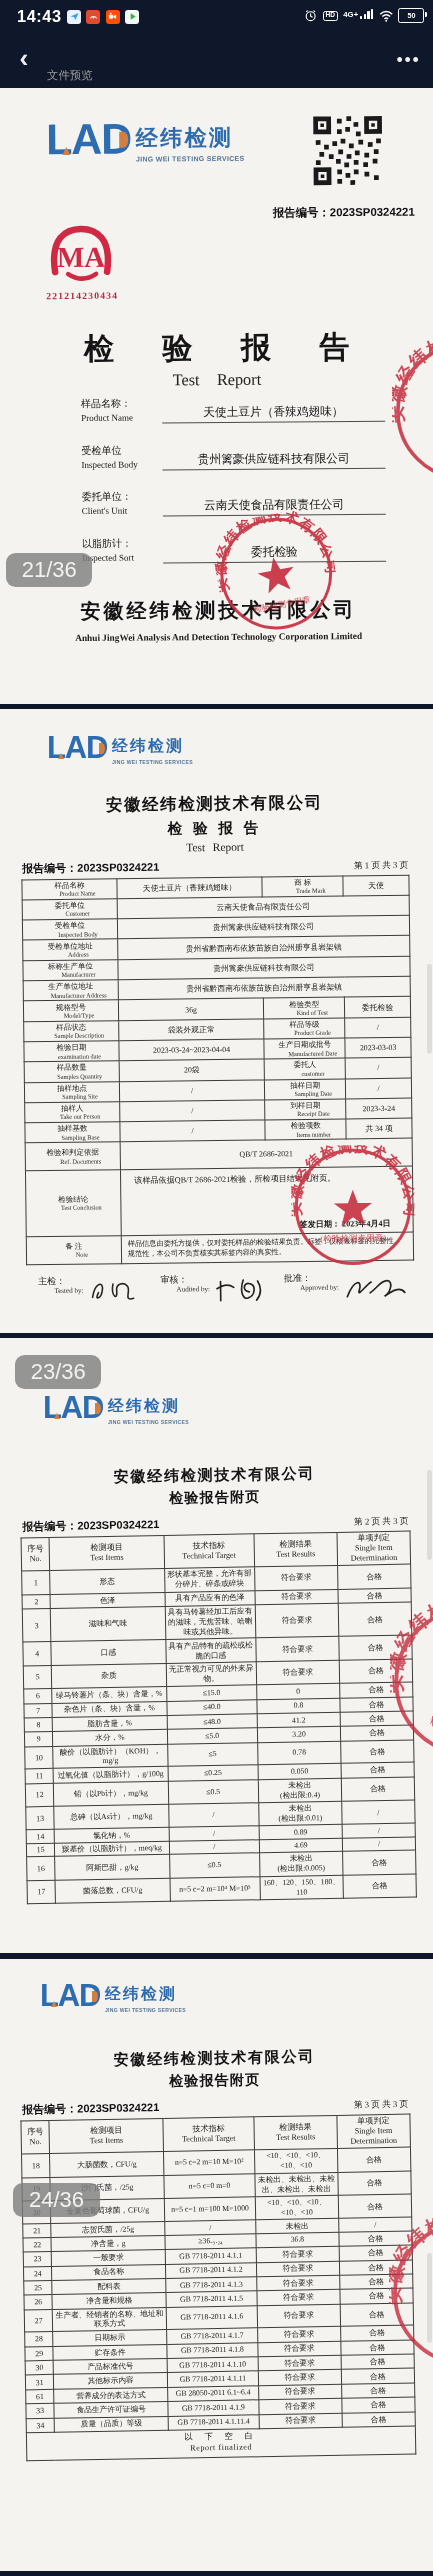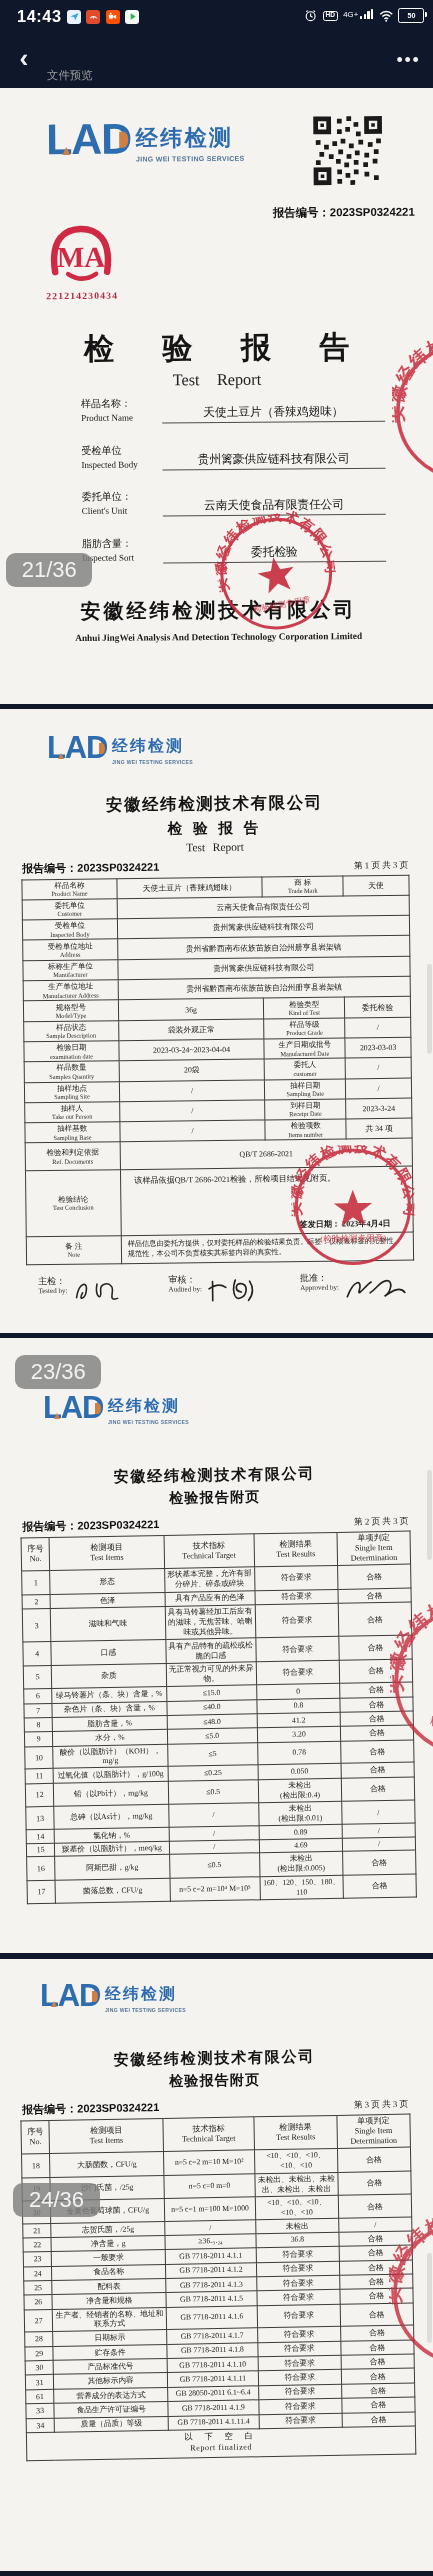--- a/index.html
+++ b/index.html
@@ -6,21 +6,21 @@
   #screen{position:relative;width:434px;height:2576px;background:#0f172a;overflow:hidden;
           font-family:"Liberation Sans",sans-serif;}
   
   .statusbar{position:absolute;top:0;left:0;width:434px;height:34px;color:#fff;}
   .sb-time{position:absolute;left:17px;top:7.2px;font-size:16.3px;font-weight:bold;letter-spacing:0.6px;}
   .sb-apps{position:absolute;left:67px;top:9.6px;display:flex;gap:5.4px;}
   .appic{width:14px;height:14px;border-radius:3px;display:flex;align-items:center;justify-content:center;font-size:7.8px;overflow:hidden;}
   .sb-right{position:absolute;right:9.6px;top:8.4px;display:flex;align-items:center;gap:5.4px;}
   .hdbadge{border:1.2px solid #fff;border-radius:2.4px;font-size:6.6px;font-weight:bold;padding:0.6px 1.8px;line-height:1;}
   .fourg{display:flex;align-items:flex-end;gap:1.8px;}
-  .fourg span{font-size:7.8px;font-weight:normal;line-height:1;margin-bottom:3.6px;}
+  .fourg span{font-size:7.8px;font-weight:bold;line-height:1;margin-bottom:3.6px;}
   .bars{display:flex;align-items:flex-end;gap:1.2px;}
   .bars i{display:block;width:2.4px;background:#fff;border-radius:0.6px;}
   .battery{position:relative;width:24px;height:12.7px;border:1.2px solid #fff;border-radius:2.4px;
            display:flex;align-items:center;justify-content:center;font-size:7.2px;font-weight:bold;}
   .battery::after{content:"";position:absolute;right:-3.6px;top:3px;width:1.8px;height:4.8px;background:#fff;border-radius:0 1.2px 1.2px 0;}
   
   .navbar{position:absolute;top:34px;left:0;width:434px;height:54px;color:#fff;}
   .back{position:absolute;left:12px;top:9.6px;width:24px;height:31px;font-size:26.5px;line-height:29px;color:#eee;text-align:center;font-weight:bold;}
   .nav-title{position:absolute;left:46px;top:8.4px;width:337px;font-size:18px;color:#f2f2f2;
              white-space:nowrap;overflow:hidden;text-overflow:ellipsis;}
@@ -72,21 +72,21 @@
   
   .hdr-company{text-align:center;font-size:16.3px;font-weight:bold;letter-spacing:1.8px;color:#141414;}
   .hdr-sub{text-align:center;font-size:14.5px;font-weight:bold;letter-spacing:3.6px;margin-top:3.6px;color:#141414;}
   .hdr-testreport{text-align:center;font-size:11.4px;margin-top:3.6px;word-spacing:4.8px;}
   .repline{display:flex;justify-content:space-between;align-items:flex-end;margin:6px 24px 2.4px 24px;}
   .repline .rl{font-family:"Liberation Sans",sans-serif;font-weight:bold;font-size:11px;color:#111;}
   .repline .rr{font-size:8.7px;color:#161616;}
   table.doc{border-collapse:collapse;margin:2.4px auto 0 auto;background:transparent;}
   table.doc td{border:1px solid #3b3b3b;padding:1.2px 2.4px;color:#191919;}
   .lc{display:block;text-align:center;font-size:7.5px;line-height:1.25;}
-  .le{display:block;text-align:center;font-size:6.3px;line-height:1.2;color:#2a2a2a;}
+  .le{display:block;text-align:center;font-size:6.3px;line-height:1.2;color:#2a2a2a;margin-left:16px;}
   .vc{text-align:center;font-size:7.8px;}
   .pre{white-space:pre-line;}
   
   .concl-cell{position:relative;height:63px;vertical-align:top;}
   .concl-txt{font-size:8.1px;padding:3.6px 2.4px 0 11px;}
   .issue-date{position:absolute;right:22px;bottom:3.6px;font-size:8.1px;font-weight:bold;}
   .note-txt{font-size:7.2px;line-height:1.5;padding:1.2px 3.6px;}
   .sigrow{display:flex;justify-content:space-between;margin:11px 29px 0 35px;}
   .siggrp{display:flex;align-items:flex-start;gap:3.6px;}
   .siglab .lc{font-size:9px;text-align:left;}
@@ -246,21 +246,21 @@
       </div>
       <div class="fld" style="top:355px">
         <span class="flabel"><span>受检单位</span><br><span class="fen">Inspected Body</span></span>
         <span class="fval">贵州篱豪供应链科技有限公司</span>
       </div>
       <div class="fld" style="top:401px">
         <span class="flabel"><span>委托单位：</span><br><span class="fen">Client's  Unit</span></span>
         <span class="fval">云南天使食品有限责任公司</span>
       </div>
       <div class="fld" style="top:448px">
-        <span class="flabel"><span>脂肪含量：</span><br><span class="fen">Inspected Sort</span></span>
+        <span class="flabel"><span>以脂肪计：</span><br><span class="fen">Inspected Sort</span></span>
         <span class="fval">委托检验</span>
       </div>
 
       <div class="company-cn">安徽经纬检测技术有限公司</div>
       <div class="company-en">Anhui JingWei Analysis And Detection Technology Corporation Limited</div>
 
       <svg class="stamp" style="left:216px;top:427px;opacity:.9;transform:rotate(-10deg)" width="118" height="118" viewBox="0 0 200 200">
         <circle cx="100" cy="100" r="92" fill="none" stroke="#c62b3c" stroke-width="5"></circle>
         <path id="arcA" d="M 16 114 A 86 86 0 1 1 184 114" fill="none"></path>
         <text fill="#c62b3c" font-size="24" font-weight="bold" letter-spacing="2"><textPath href="#arcA">安徽经纬检测技术有限公司</textPath></text>

